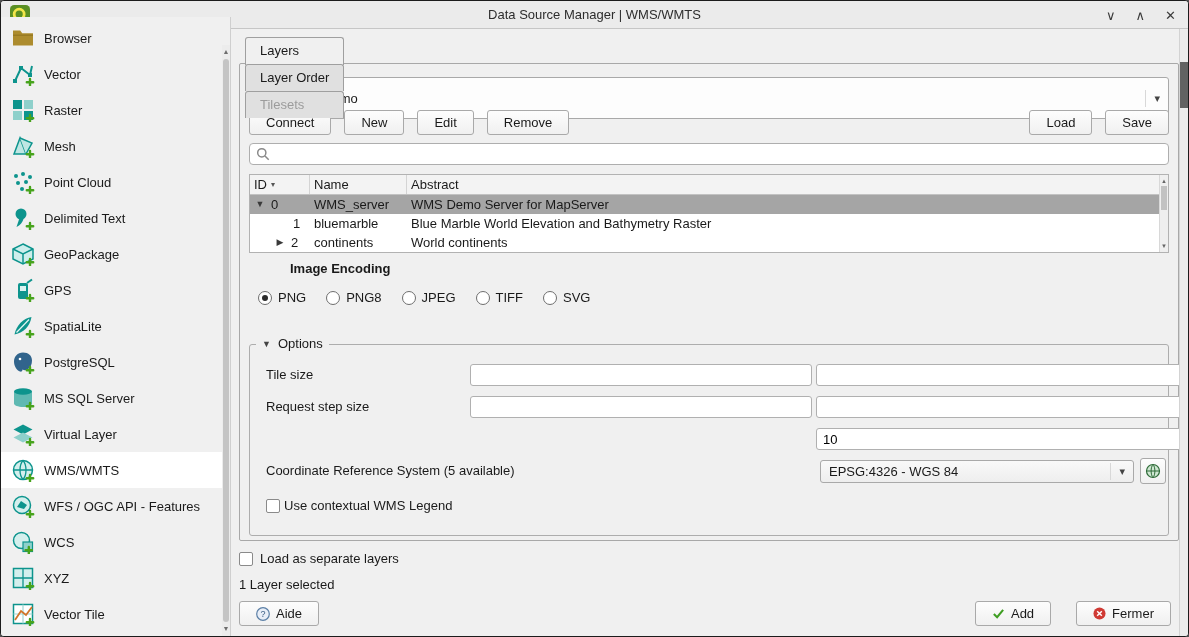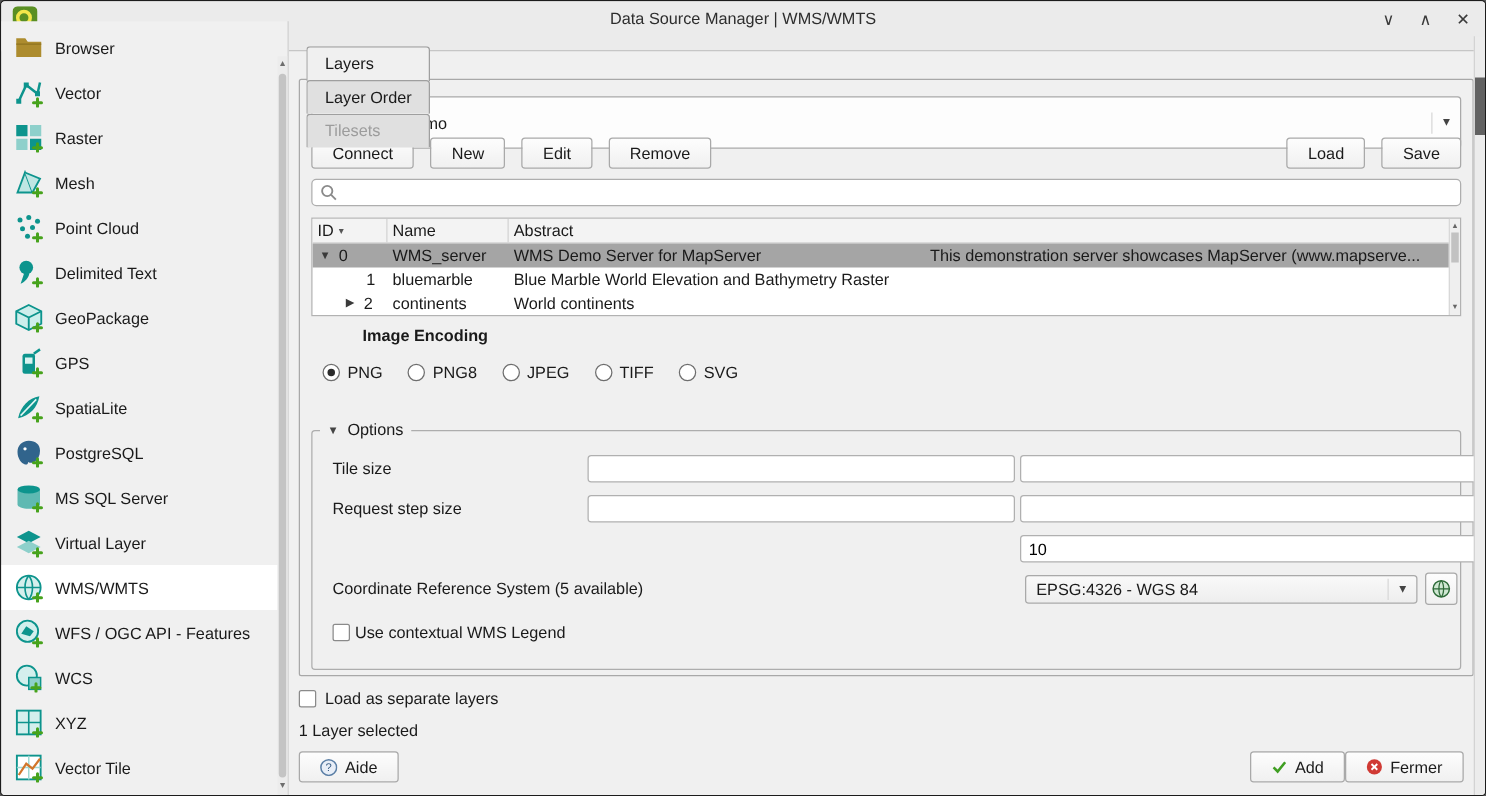--- a/index.html
+++ b/index.html
@@ -2,21 +2,21 @@
 <html><head>
 <meta charset="utf-8">
 <style>
   * { margin:0; padding:0; box-sizing:border-box; }
   html,body { background:#555; }
   body { font-family:"Liberation Sans", sans-serif; font-size:13px; color:#1a1a1a; }
   .window { position:relative; width:1189px; height:637px; background:#f0f0f0;
             border:1px solid #1c1c1c; border-radius:4px; overflow:hidden; }
 
   
-  .titlebar { position:absolute; top:0; left:0; right:0; height:40px; background:#ebebeb;
+  .titlebar { position:absolute; top:0; left:0; right:0; height:28px; background:#ebebeb;
               border-bottom:1px solid #c6c6c6; }
   .app-logo { position:absolute; left:9px; top:4px; width:20px; height:20px; }
   .app-logo svg { width:100%; height:100%; display:block; }
   .win-title { position:absolute; left:0; right:0; top:0; height:28px; line-height:28px;
                text-align:center; color:#2d2d2d; }
   .win-controls { position:absolute; right:12px; top:0; height:28px; display:flex; gap:20px;
                   align-items:center; color:#3a3a3a; font-size:13px; }
   .win-controls span { cursor:default; }
 
   
@@ -112,21 +112,21 @@
                border-radius:3px; display:flex; align-items:center; padding:0 8px; }
   .crs-btn { position:absolute; left:890px; top:-1px; width:26px; height:26px; padding:0; }
   .crs-btn svg { width:16px; height:16px; }
   .cb { width:14px; height:14px; border:1px solid #8a8a8a; border-radius:2px; background:#fff; flex:none; }
   .cb-row { display:flex; align-items:center; gap:4px; position:absolute; left:16px; top:3px; }
 
   
   .load-sep { position:absolute; top:522px; left:8px; display:flex; align-items:center; gap:7px; }
   .status-line { position:absolute; top:548px; left:8px; }
   .footer { position:absolute; top:572px; left:8px; right:8px; display:flex; align-items:center; }
-  .footer .right { margin-left:auto; display:flex; }
+  .footer .right { margin-left:auto; display:flex; gap:25px; }
   .btn svg { flex:none; }
 
   .main-scroll { position:absolute; top:28px; right:0; bottom:0; width:9px; background:#ececec;
                  border-left:1px solid #d3d3d3; }
   .main-scroll .thumb { position:absolute; left:0; right:0; top:33px; height:46px; background:#626262; }
 </style>
 </head>
 <body>
 
 <div class="window">
@@ -396,21 +396,20 @@
               <span>Abstract</span>
             </div>
         </div>
         <div class="trow selected">
           <div class="td td-id">
             <span class="expander">▼</span>
             <span>0</span>
           </div>
           <div class="td">WMS_server</div>
           <div class="td">WMS Demo Server for MapServer</div>
-          <div class="td">This demonstration server showcases MapServer (www.mapserve...</div>
         </div>
         <div class="trow">
           <div class="td td-id lvl1">
             <span class="exp-spacer"></span>
             <span>1</span>
           </div>
           <div class="td">bluemarble</div>
           <div class="td">Blue Marble World Elevation and Bathymetry Raster</div>
           <div class="td"></div>
         </div>

